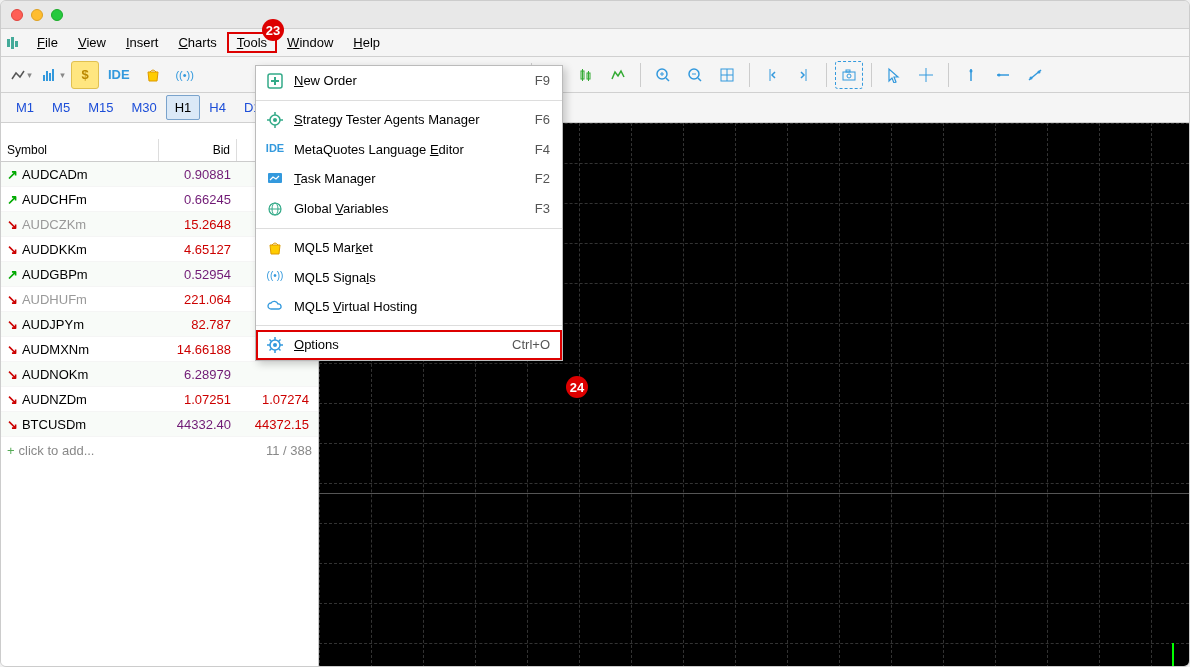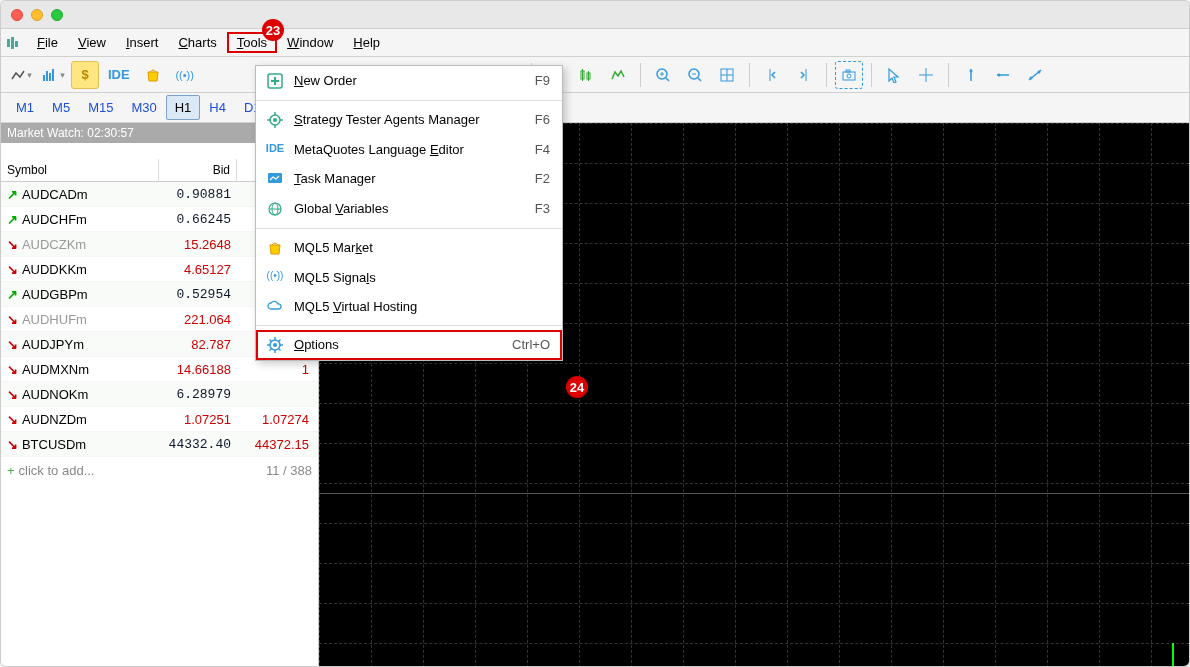--- a/index.html
+++ b/index.html
@@ -34,21 +34,21 @@
 .col-sym { width:158px; text-align:left;}
 .col-bid { width:78px; text-align:right;}
 .col-ask { width:78px; text-align:right;}
 .mrow { display:flex; height:25px; align-items:center; border-bottom:1px solid #f5f5f5;}
 .mrow:nth-child(odd){ background:#f8fbf8;}
 .mrow .sym { width:158px; padding-left:6px; display:flex; align-items:center; gap:4px;}
 .mrow .bid { width:78px; text-align:right; padding-right:6px;}
 .mrow .ask { width:78px; text-align:right; padding-right:6px;}
 .arrow-up::before { content:"↗"; color:#0a0; font-weight:bold;}
 .arrow-down::before { content:"↘"; color:#c00; font-weight:bold;}
-.blue { color:#0f172a;font-family:Liberation Mono, monospace; }
+.blue { color:#701a75; }
 .red { color:#cc0000; }
 .gray { color:#999; }
 .addrow { padding:6px; color:#888; display:flex; justify-content:space-between;}
 .addrow .plus { color:#5a5; margin-right:4px;}
 
 .chart { flex:1; background:#000; position:relative; }
 .chart-title { position:absolute; top:6px; left:10px; color:#ddd; font-size:12px;}
 .dashgrid { position:absolute; inset:0; }
 .dashgrid .hline { position:absolute; left:0; right:0; border-top:1px dashed #333;}
 .dashgrid .vline { position:absolute; top:0; bottom:0; border-left:1px dashed #333;}
@@ -217,21 +217,20 @@
       </svg>
     </div>
 </div>
 
 <div class="timebar">
   <span id="timeframe-items"><span class="tf">M1</span><span class="tf">M5</span><span class="tf">M15</span><span class="tf">M30</span><span class="tf active">H1</span><span class="tf">H4</span><span class="tf">D1</span></span>
 </div>
 
 <div class="workspace">
   <div class="mwatch">
-    <div class="mwatch-title">Market Watch: 02:30:57</div>
     <div class="mwatch-head">
       <div class="col-sym">Symbol</div>
       <div class="col-bid">Bid</div>
       <div class="col-ask">Ask</div>
     </div>
     <div id="mwatch-rows">
         <div class="mrow">
           <div class="sym ">
             <span class="arrow-up"></span>
             <span>AUDCADm</span>

